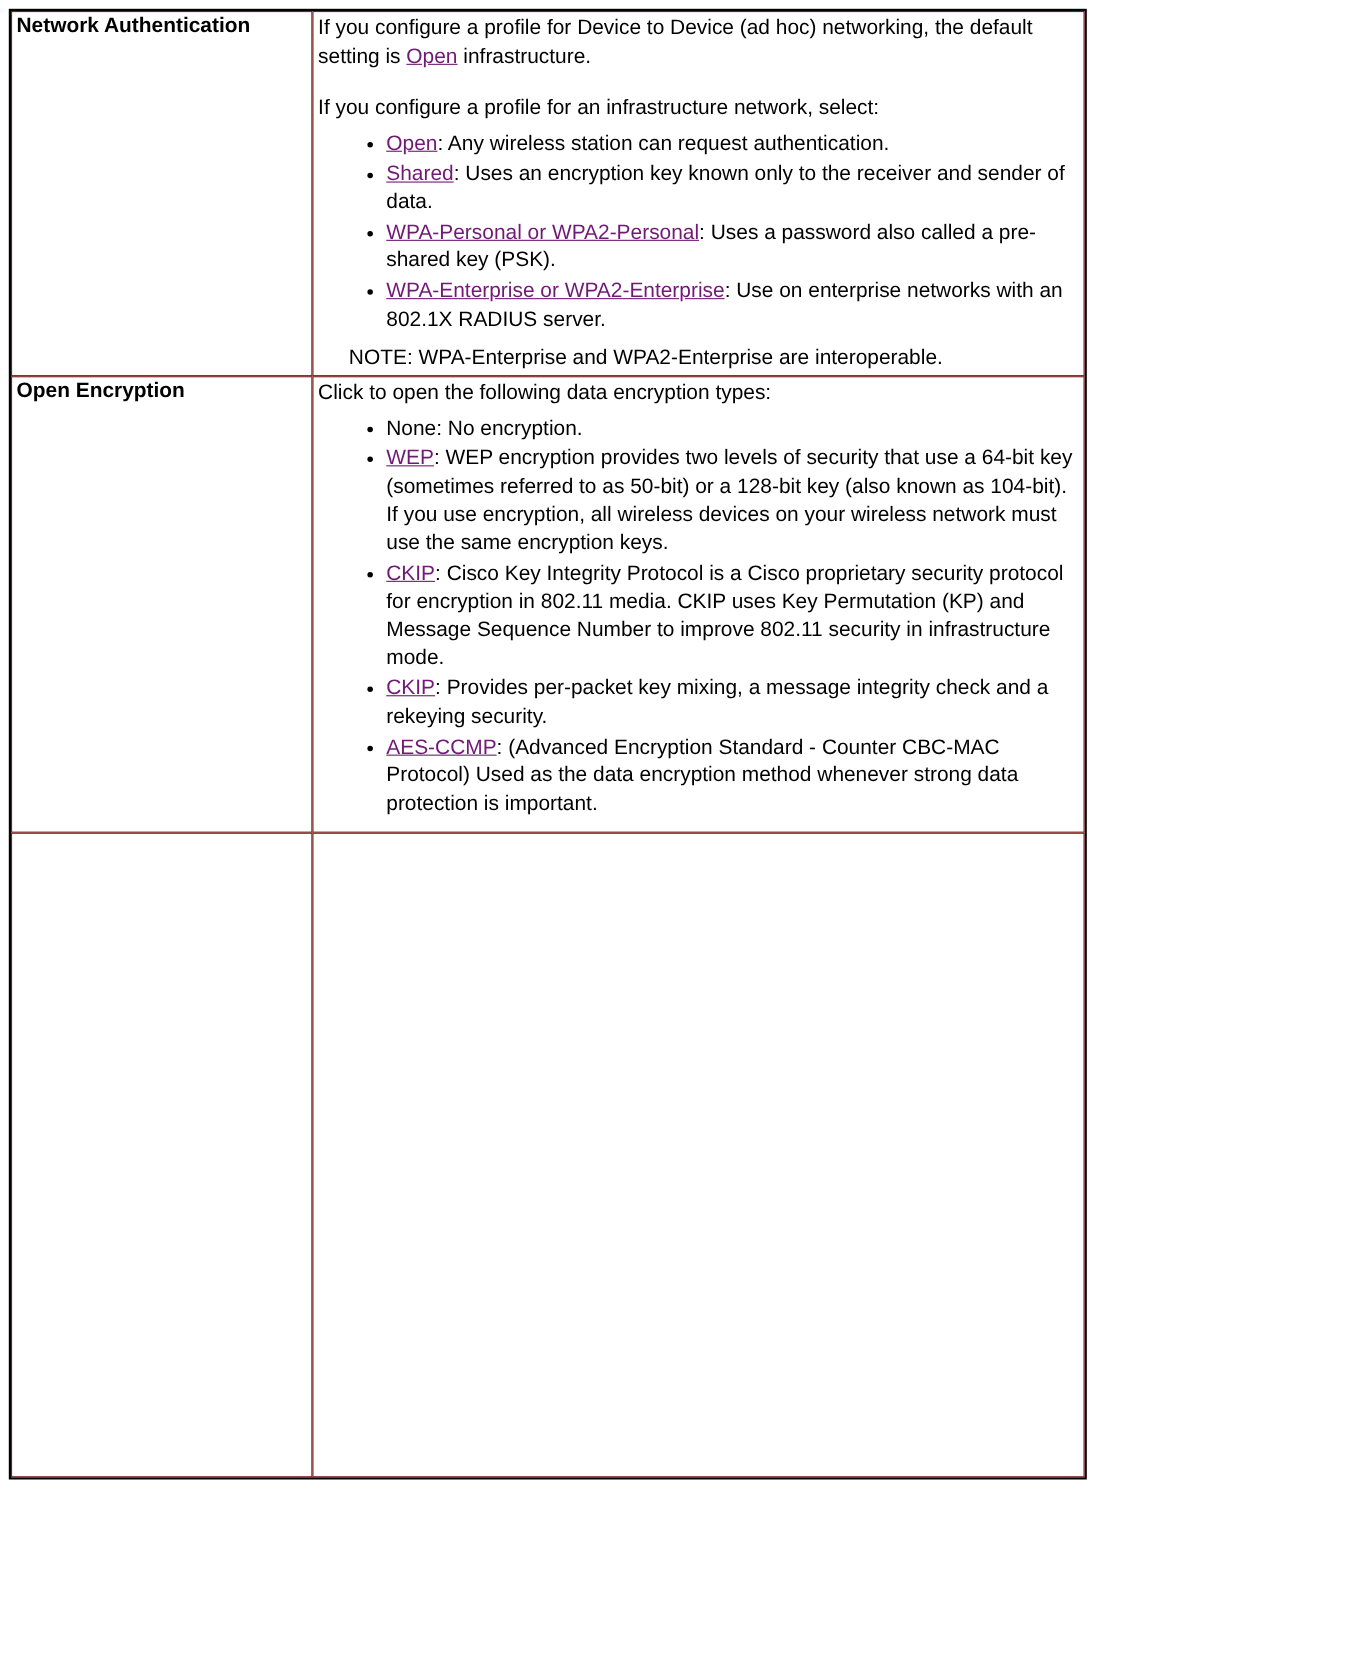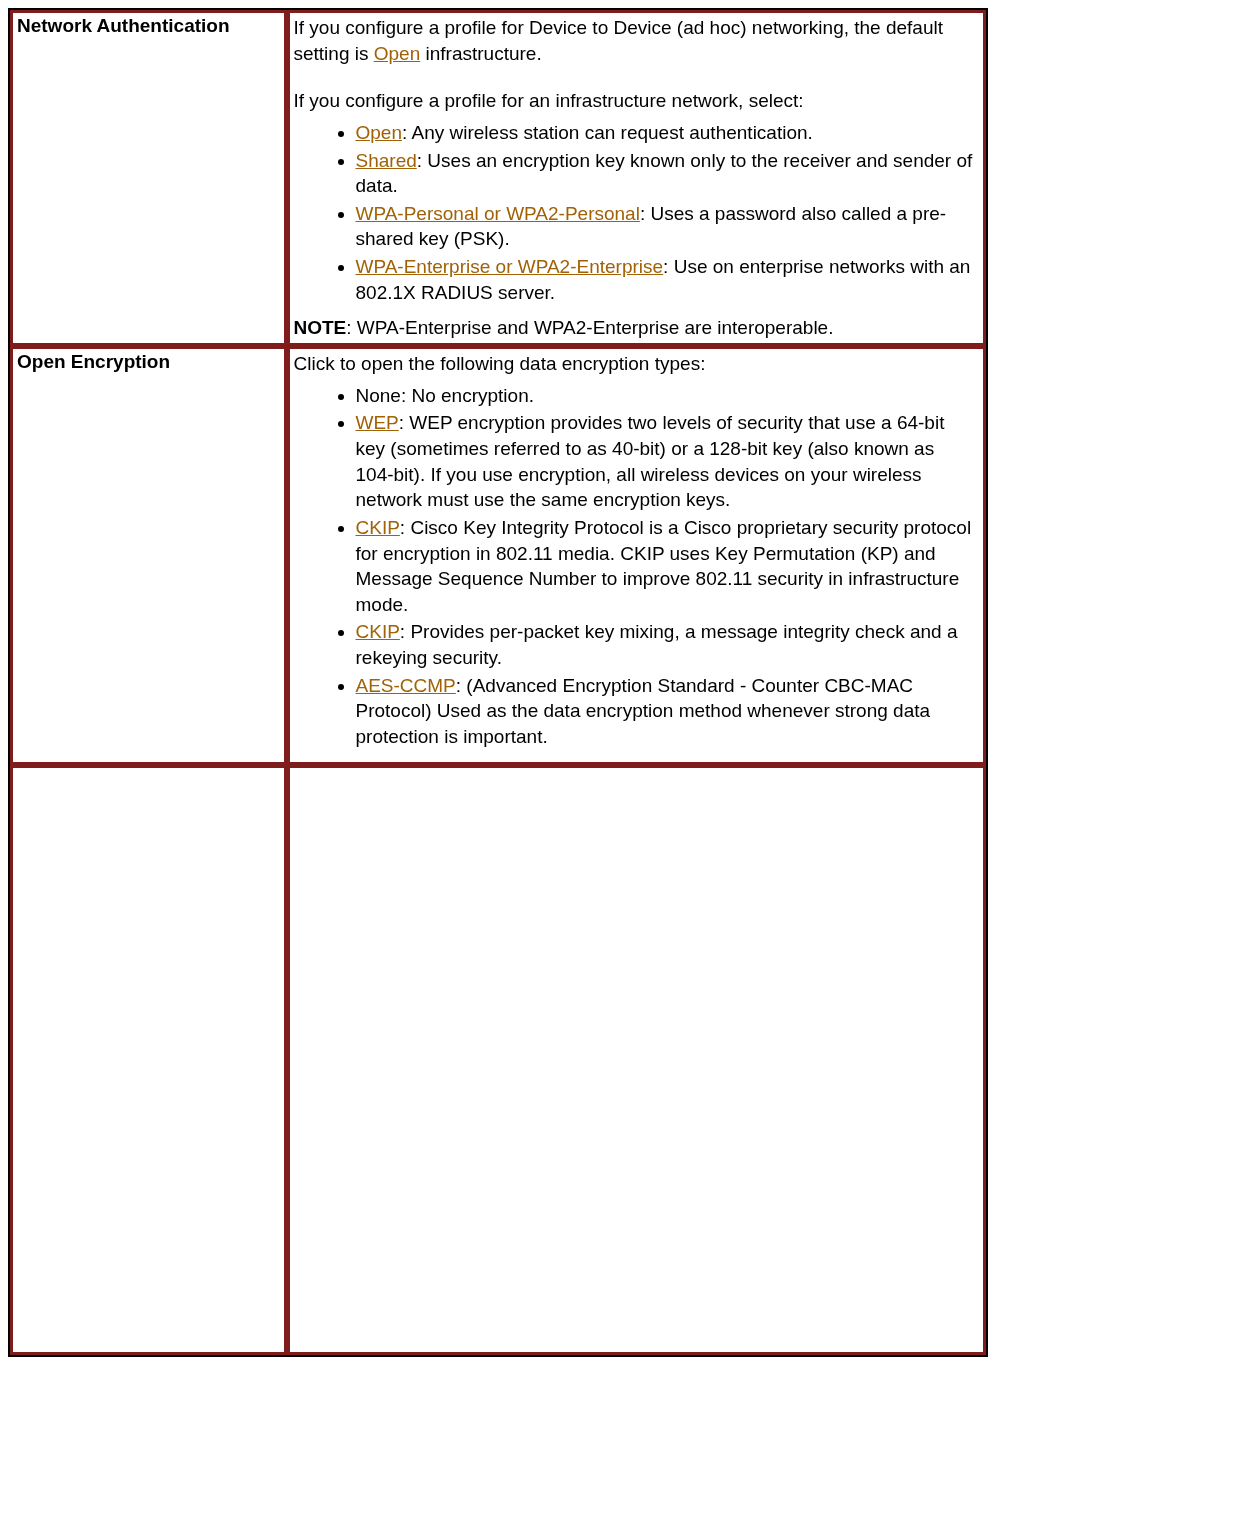--- a/index.html
+++ b/index.html
@@ -10,53 +10,54 @@
       background: #fff;
       color: #000;
     }
     table.outer {
       border-collapse: separate;
       border-spacing: 0;
       width: 980px;
       border: 2px solid #000;
     }
     table.outer > tbody > tr > td {
-      border: 3px solid #7f1d1d;
+      border: 1px solid #7f1d1d;
       vertical-align: top;
       padding: 2px 4px;
     }
     td.label-cell {
       width: 265px;
       font-weight: bold;
     }
     td.content-cell {
       width: 695px;
     }
     a {
-      color: #a16207;
+      color: #701a75;
     }
     ul {
       margin: 6px 4px 10px 0;
       padding-left: 62px;
       list-style-type: disc;
     }
     li {
       margin: 2px 0;
       line-height: 1.35;
     }
     p {
       margin: 4px 0 14px 0;
       line-height: 1.35;
     }
     p.tight {
       margin: 0;
       line-height: 1.35;
     }
     .note-label {
-      font-weight: bold;
+      font-weight: normal;
+      margin-left: 28px;
     }
     .filler-row td {
       height: 580px;
       border: 1px solid #000;
     }
   </style>
 </head>
 <body>
 
 <table class="outer">
@@ -79,21 +80,21 @@
           <span class="note-label">NOTE</span><span>: WPA-Enterprise and WPA2-Enterprise are interoperable.</span>
         </p>
       </td>
     </tr>
     <tr>
       <td class="label-cell">Open Encryption</td>
       <td class="content-cell">
         <p class="tight">Click to open the following data encryption types:</p>
         <ul>
           <li><span>None</span><span>: No encryption.</span></li>
-          <li><a href="#">WEP</a><span>: WEP encryption provides two levels of security that use a 64-bit key (sometimes referred to as 40-bit) or a 128-bit key (also known as 104-bit). If you use encryption, all wireless devices on your wireless network must use the same encryption keys.</span></li>
+          <li><a href="#">WEP</a><span>: WEP encryption provides two levels of security that use a 64-bit key (sometimes referred to as 50-bit) or a 128-bit key (also known as 104-bit). If you use encryption, all wireless devices on your wireless network must use the same encryption keys.</span></li>
           <li><a href="#">CKIP</a><span>: Cisco Key Integrity Protocol is a Cisco proprietary security protocol for encryption in 802.11 media. CKIP uses Key Permutation (KP) and Message Sequence Number to improve 802.11 security in infrastructure mode.</span></li>
           <li><a href="#">CKIP</a><span>: Provides per-packet key mixing, a message integrity check and a rekeying security.</span></li>
           <li><a href="#">AES-CCMP</a><span>: (Advanced Encryption Standard - Counter CBC-MAC Protocol) Used as the data encryption method whenever strong data protection is important.</span></li>
         </ul>
       </td>
     </tr>
     <tr class="filler-row">
       <td></td>
       <td></td>
     </tr>

